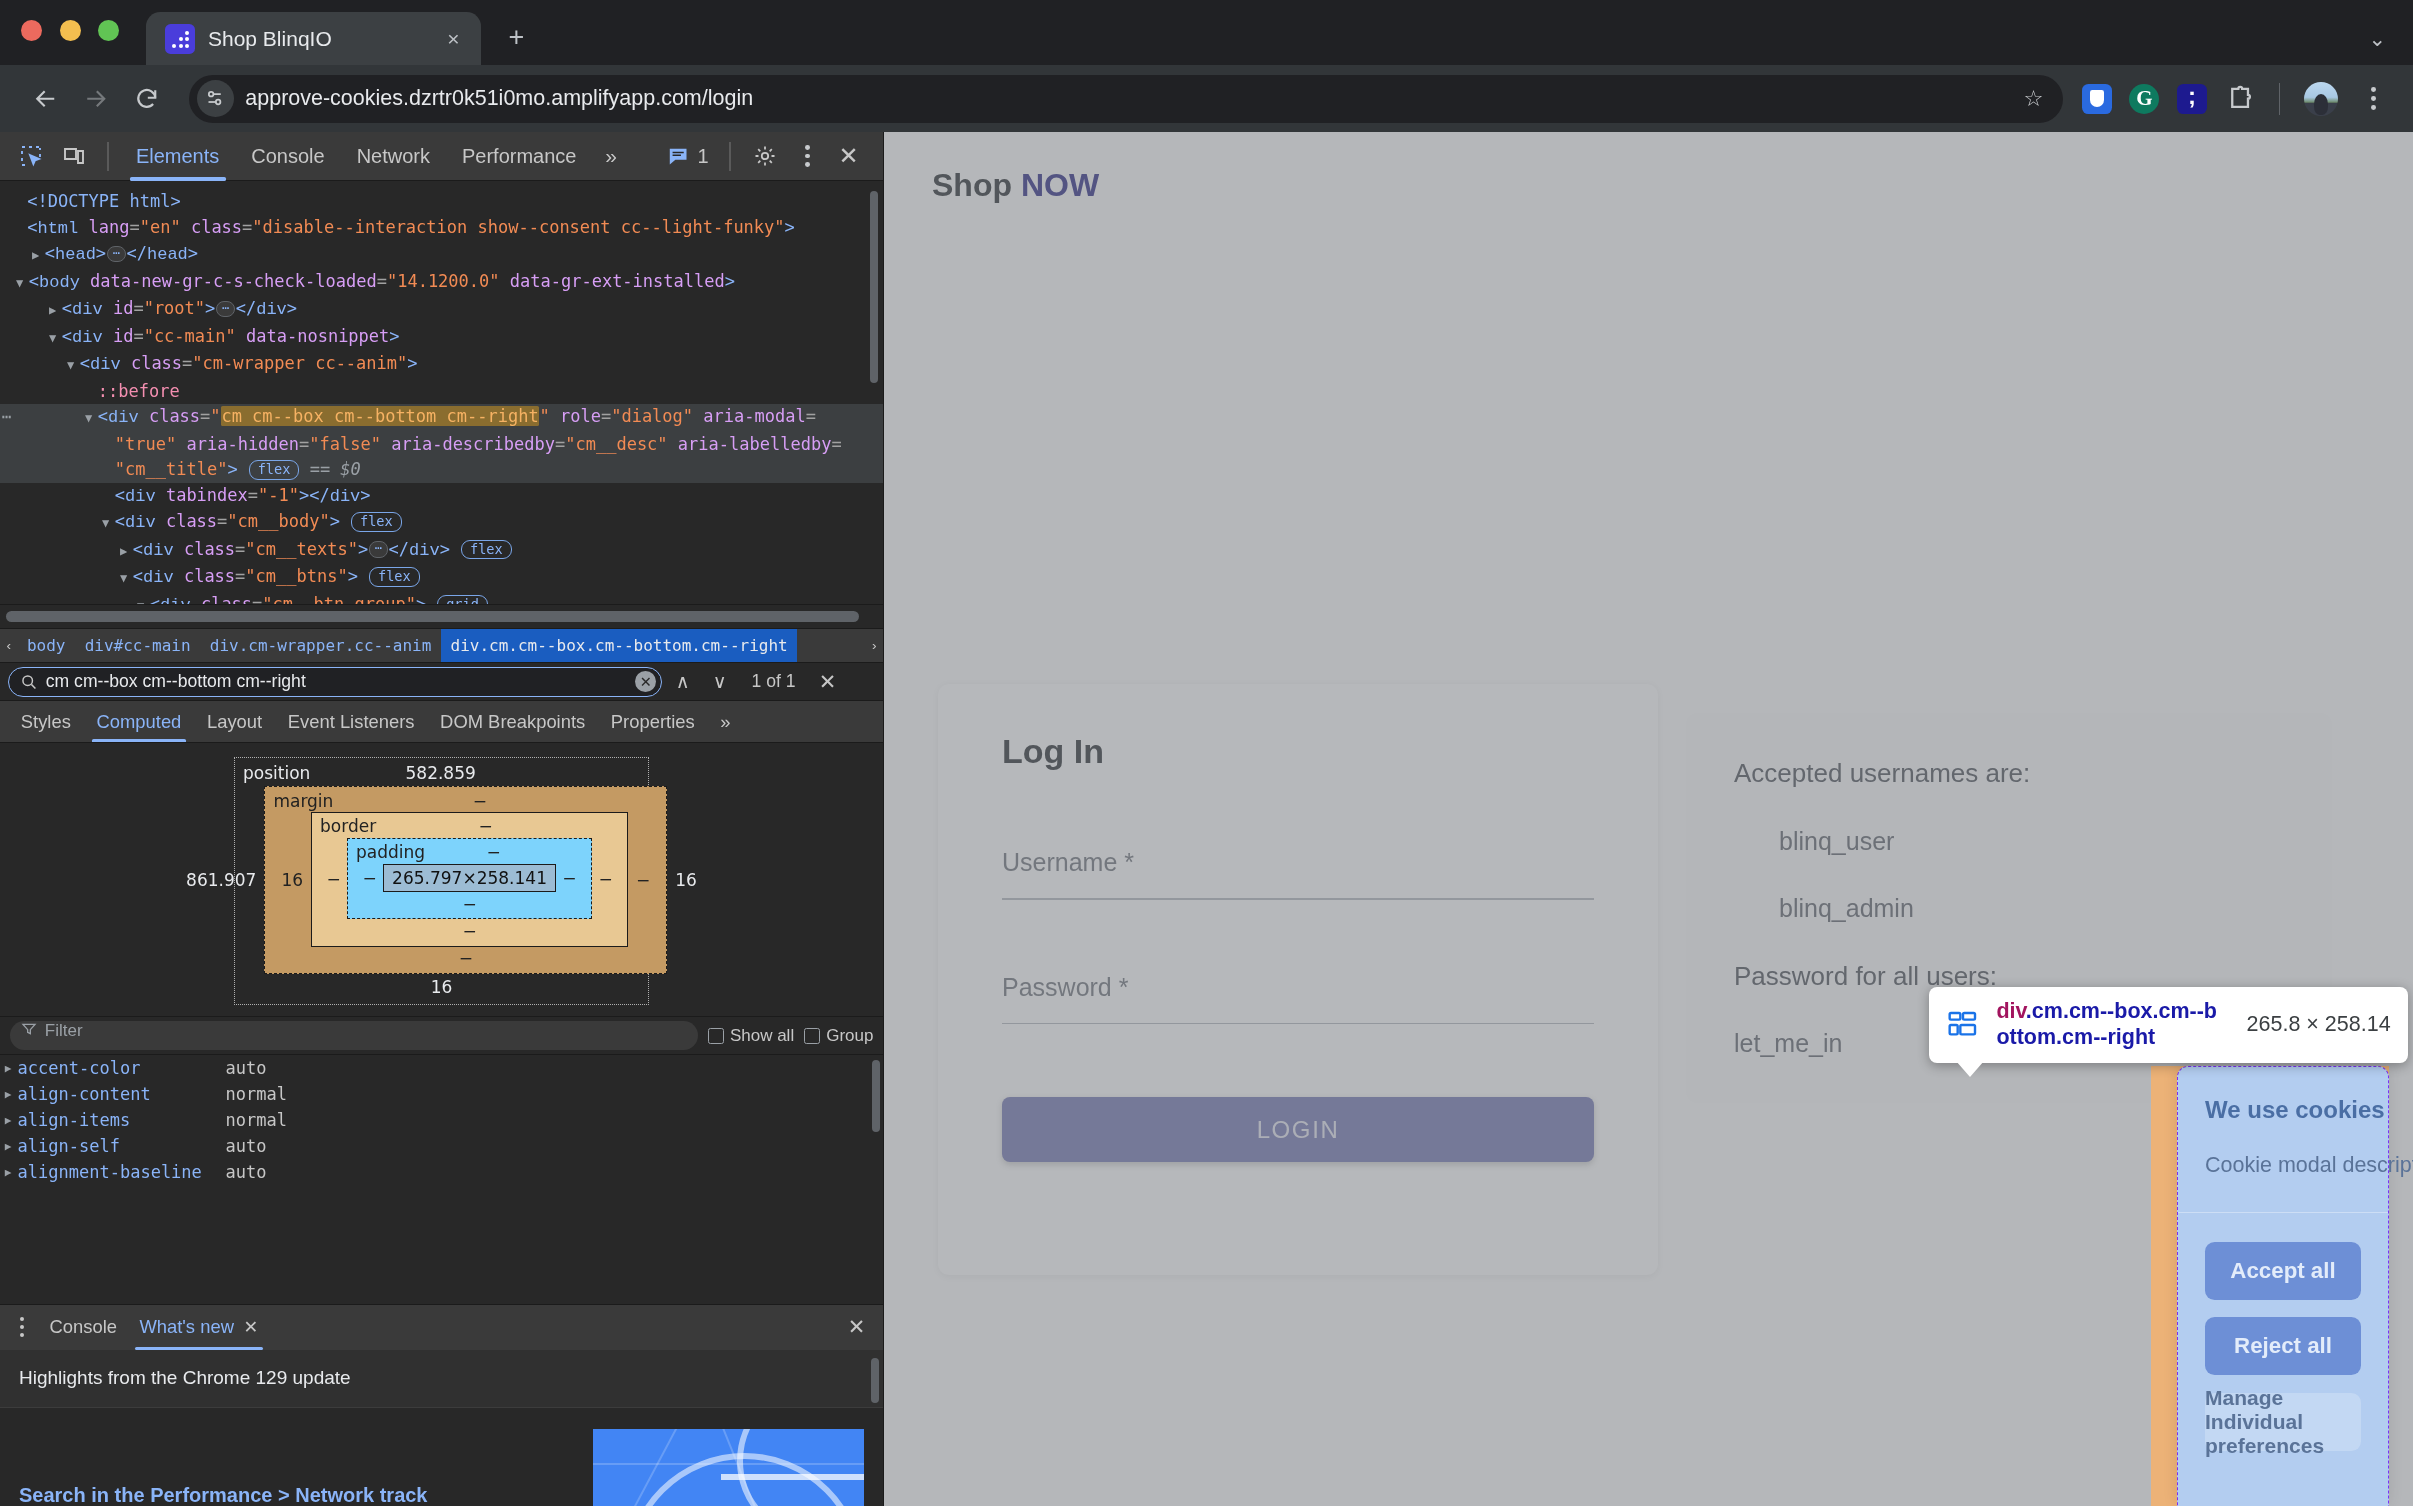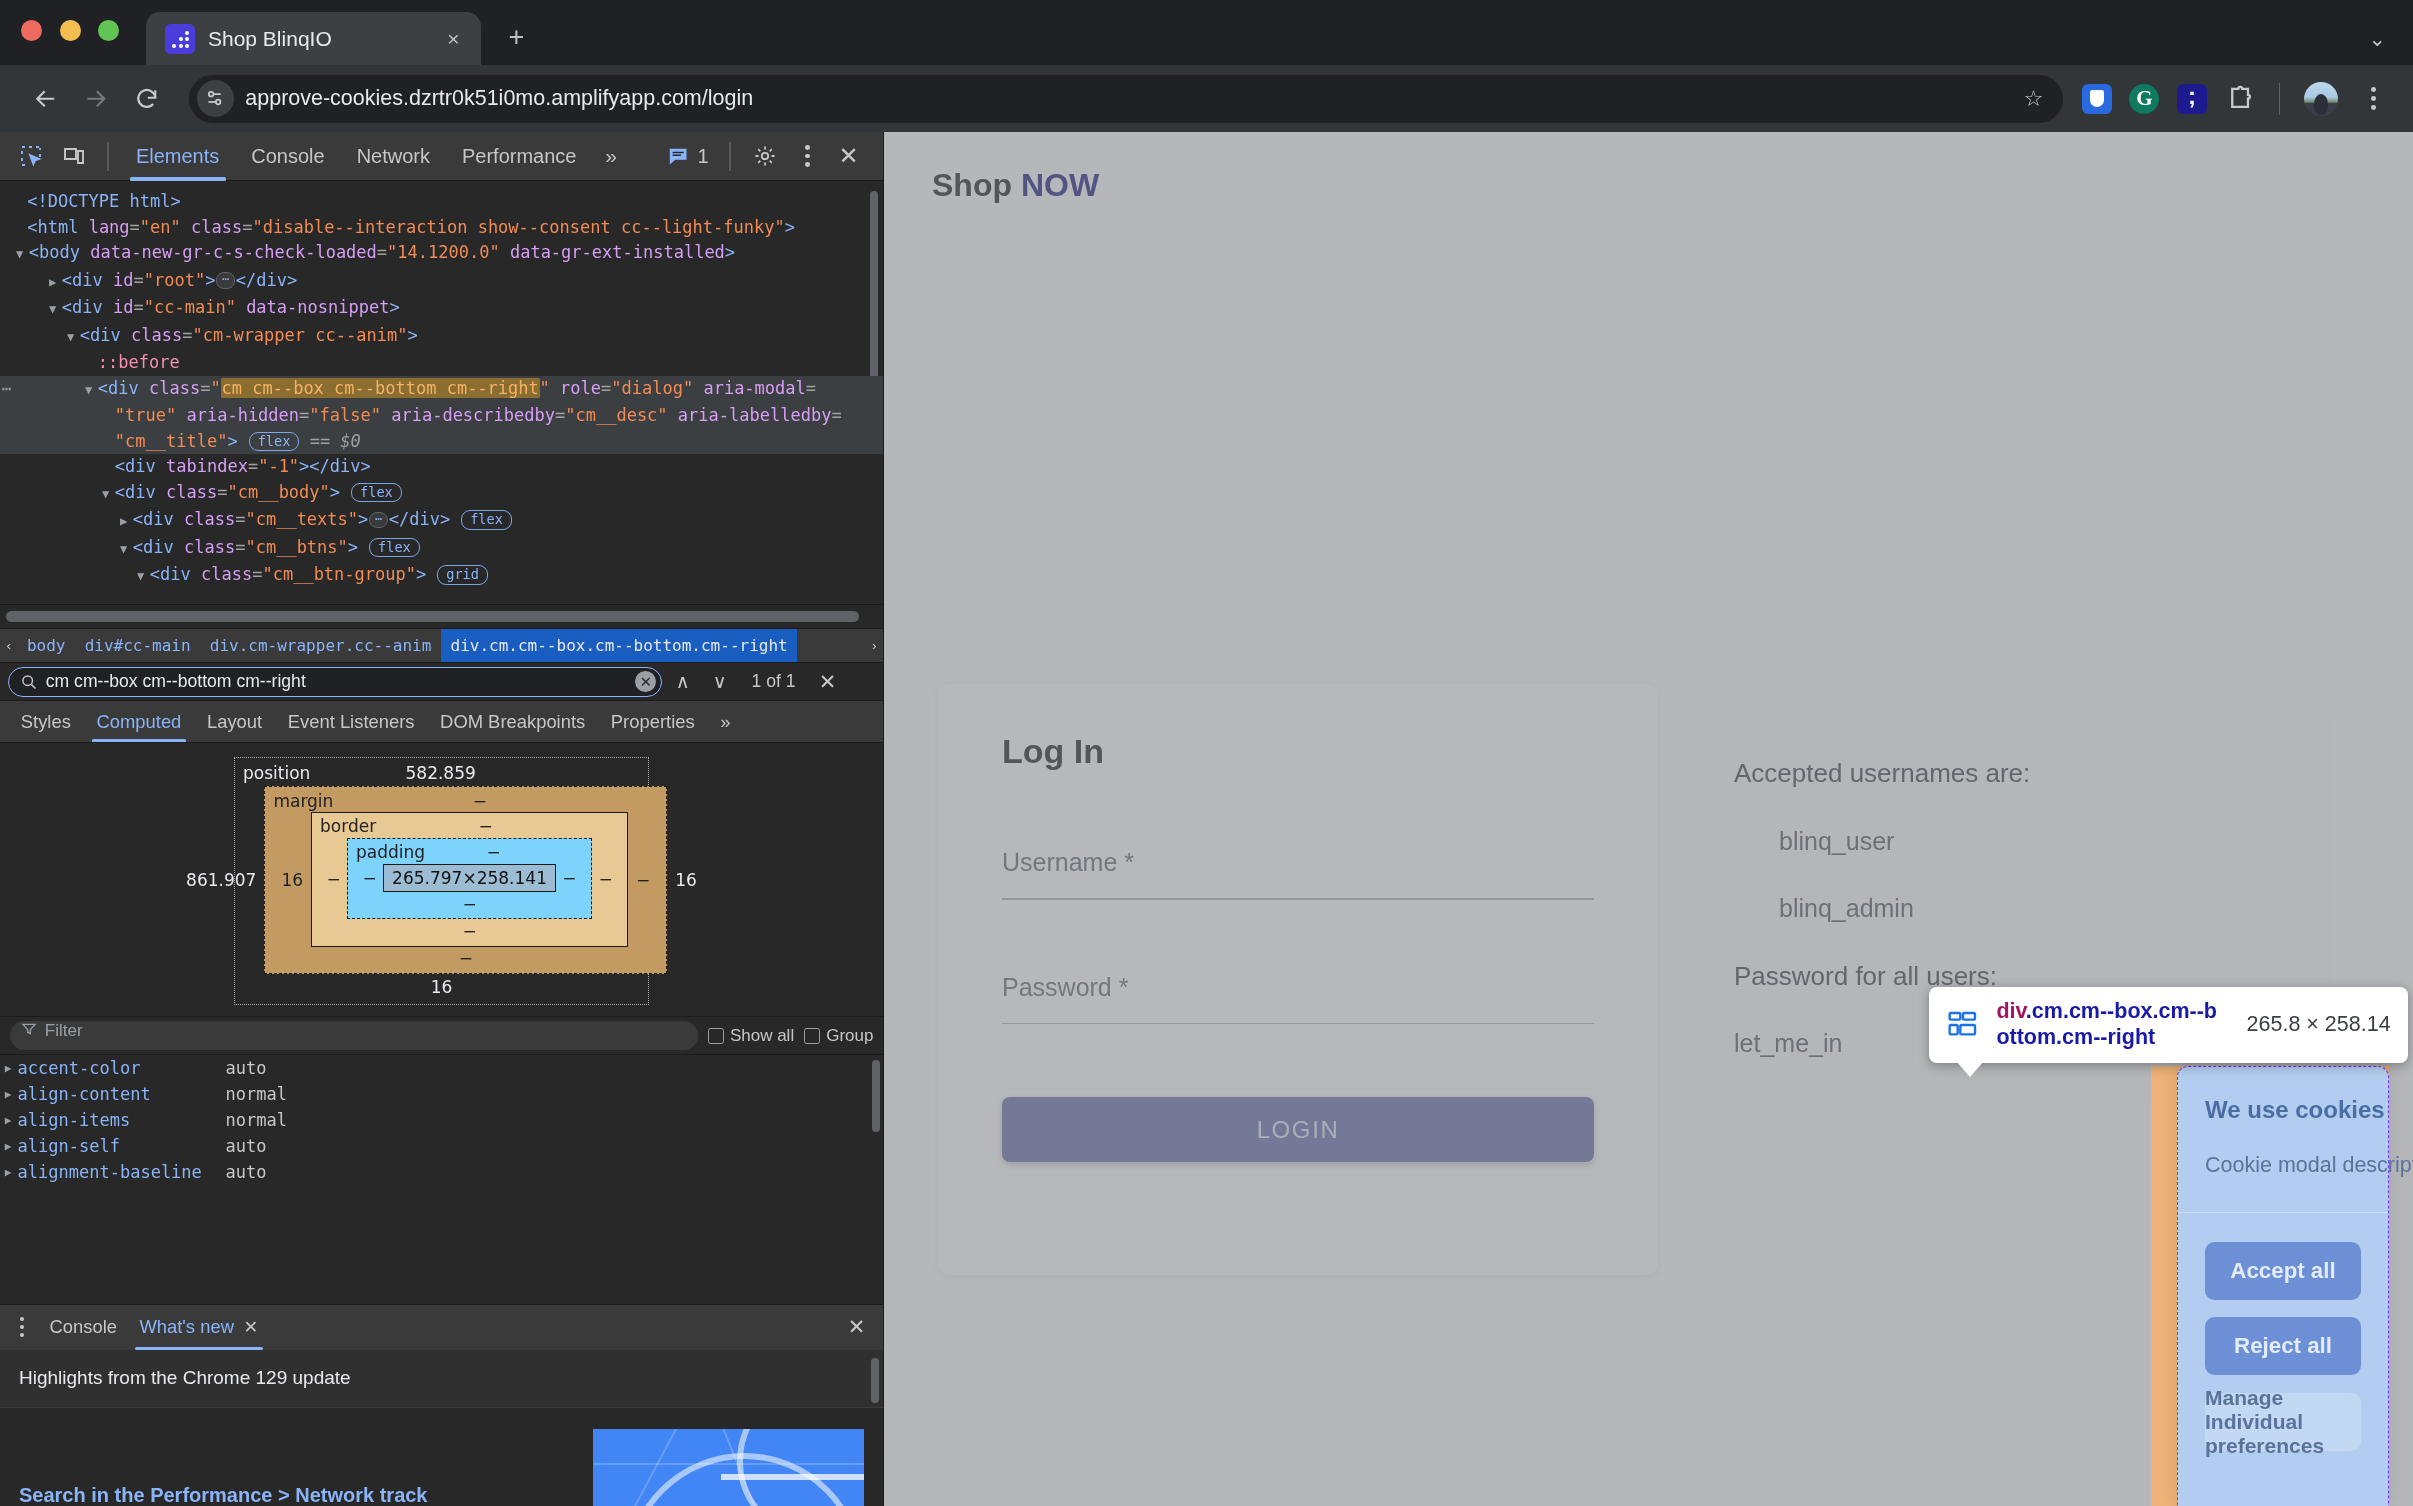--- a/index.html
+++ b/index.html
@@ -101,21 +101,21 @@
     flex:0 0 auto; height:423px; background:#282828; overflow:hidden; position:relative;
     font-family:"DejaVu Sans Mono", monospace; font-size:17px; line-height:25.5px;
     padding:8px 0 0 0;
   }
   .dom-line { white-space:nowrap; padding-left:14.4px; color:#a1a1a1; position:relative; }
   .dom-line.sel { background:#3c3f41; }
   .tri { display:inline-block; width:12.8px; color:#9aa0a6; font-size:12px; }
   .tri.open::before { content:"▼"; }
   .tri.closed::before { content:"▶"; }
   .tri.none::before { content:""; }
-  .tg { color:#8ab4f8; }
+  .tg { color:#8ab4f8;font-family:Liberation Mono, monospace; }
   .atn { color:#d79ef5; }
   .av { color:#f28b54; }
   .pun { color:#8ab4f8; }
   .pseudo { color:#f48fb1; }
   .ellip {
     display:inline-block; background:#3a3a3a; border:0.8px solid #5f6368; border-radius:8px;
     color:#8ab4f8; font-size:12px; line-height:11.2px; padding:0.8px 4.8px 2.4px; vertical-align:middle; margin:0 0.8px;
   }
   .chip {
     display:inline-block; border:0.8px solid #7aa6e8; border-radius:9px; color:#8ab4f8;
@@ -409,20 +409,21 @@
               <span></span>
             </span>
           <span class="dt-close">✕</span>
         </div>
       </div>
 
       <div class="dom" id="dom-tree">
         <div class="dom-scroll"></div>
       <div class="dom-line" style="padding-left: 14.4px;"><span class="tri none"></span><span><span class="pun">&lt;!DOCTYPE html&gt;</span></span></div>
           <div class="dom-line" style="padding-left: 14.4px;"><span class="tri none"></span><span><span class="pun">&lt;</span><span class="tg">html</span> <span class="atn">lang</span>=<span class="av">"en"</span> <span class="atn">class</span>=<span class="av">"disable--interaction show--consent cc--light-funky"</span><span class="pun">&gt;</span></span></div>
+          <div class="dom-line" style="padding-left: 32px;"><span class="tri closed"></span><span><span class="pun">&lt;</span><span class="tg">head</span><span class="pun">&gt;</span><span class="ellip">⋯</span><span class="pun">&lt;/</span><span class="tg">head</span><span class="pun">&gt;</span></span></div>
           <div class="dom-line" style="padding-left: 16px;"><span class="tri open"></span><span><span class="pun">&lt;</span><span class="tg">body</span> <span class="atn">data-new-gr-c-s-check-loaded</span>=<span class="av">"14.1200.0"</span> <span class="atn">data-gr-ext-installed</span><span class="pun">&gt;</span></span></div>
           <div class="dom-line" style="padding-left: 49px;"><span class="tri closed"></span><span><span class="pun">&lt;</span><span class="tg">div</span> <span class="atn">id</span>=<span class="av">"root"</span><span class="pun">&gt;</span><span class="ellip">⋯</span><span class="pun">&lt;/</span><span class="tg">div</span><span class="pun">&gt;</span></span></div>
           <div class="dom-line" style="padding-left: 49px;"><span class="tri open"></span><span><span class="pun">&lt;</span><span class="tg">div</span> <span class="atn">id</span>=<span class="av">"cc-main"</span> <span class="atn">data-nosnippet</span><span class="pun">&gt;</span></span></div>
           <div class="dom-line" style="padding-left: 67px;"><span class="tri open"></span><span><span class="pun">&lt;</span><span class="tg">div</span> <span class="atn">class</span>=<span class="av">"cm-wrapper cc--anim"</span><span class="pun">&gt;</span></span></div>
           <div class="dom-line" style="padding-left: 85px;"><span class="tri none"></span><span><span class="pseudo">::before</span></span></div>
           <div class="dom-line sel" style="padding-left: 85px;"><span class="dots-left">⋯</span><span class="tri open"></span><span><span class="pun">&lt;</span><span class="tg">div</span> <span class="atn">class</span>=<span class="av">"</span><span class="hl">cm cm--box cm--bottom cm--right</span><span class="av">"</span> <span class="atn">role</span>=<span class="av">"dialog"</span> <span class="atn">aria-modal</span>=</span></div>
           <div class="dom-line sel" style="padding-left: 102px;"><span class="tri none"></span><span><span class="av">"true"</span> <span class="atn">aria-hidden</span>=<span class="av">"false"</span> <span class="atn">aria-describedby</span>=<span class="av">"cm__desc"</span> <span class="atn">aria-labelledby</span>=</span></div>
           <div class="dom-line sel" style="padding-left: 102px;"><span class="tri none"></span><span><span class="av">"cm__title"</span><span class="pun">&gt;</span><span class="chip">flex</span> <span class="dollar">== $0</span></span></div>
           <div class="dom-line" style="padding-left: 102px;"><span class="tri none"></span><span><span class="pun">&lt;</span><span class="tg">div</span> <span class="atn">tabindex</span>=<span class="av">"-1"</span><span class="pun">&gt;&lt;/</span><span class="tg">div</span><span class="pun">&gt;</span></span></div>
           <div class="dom-line" style="padding-left: 102px;"><span class="tri open"></span><span><span class="pun">&lt;</span><span class="tg">div</span> <span class="atn">class</span>=<span class="av">"cm__body"</span><span class="pun">&gt;</span><span class="chip">flex</span></span></div>

